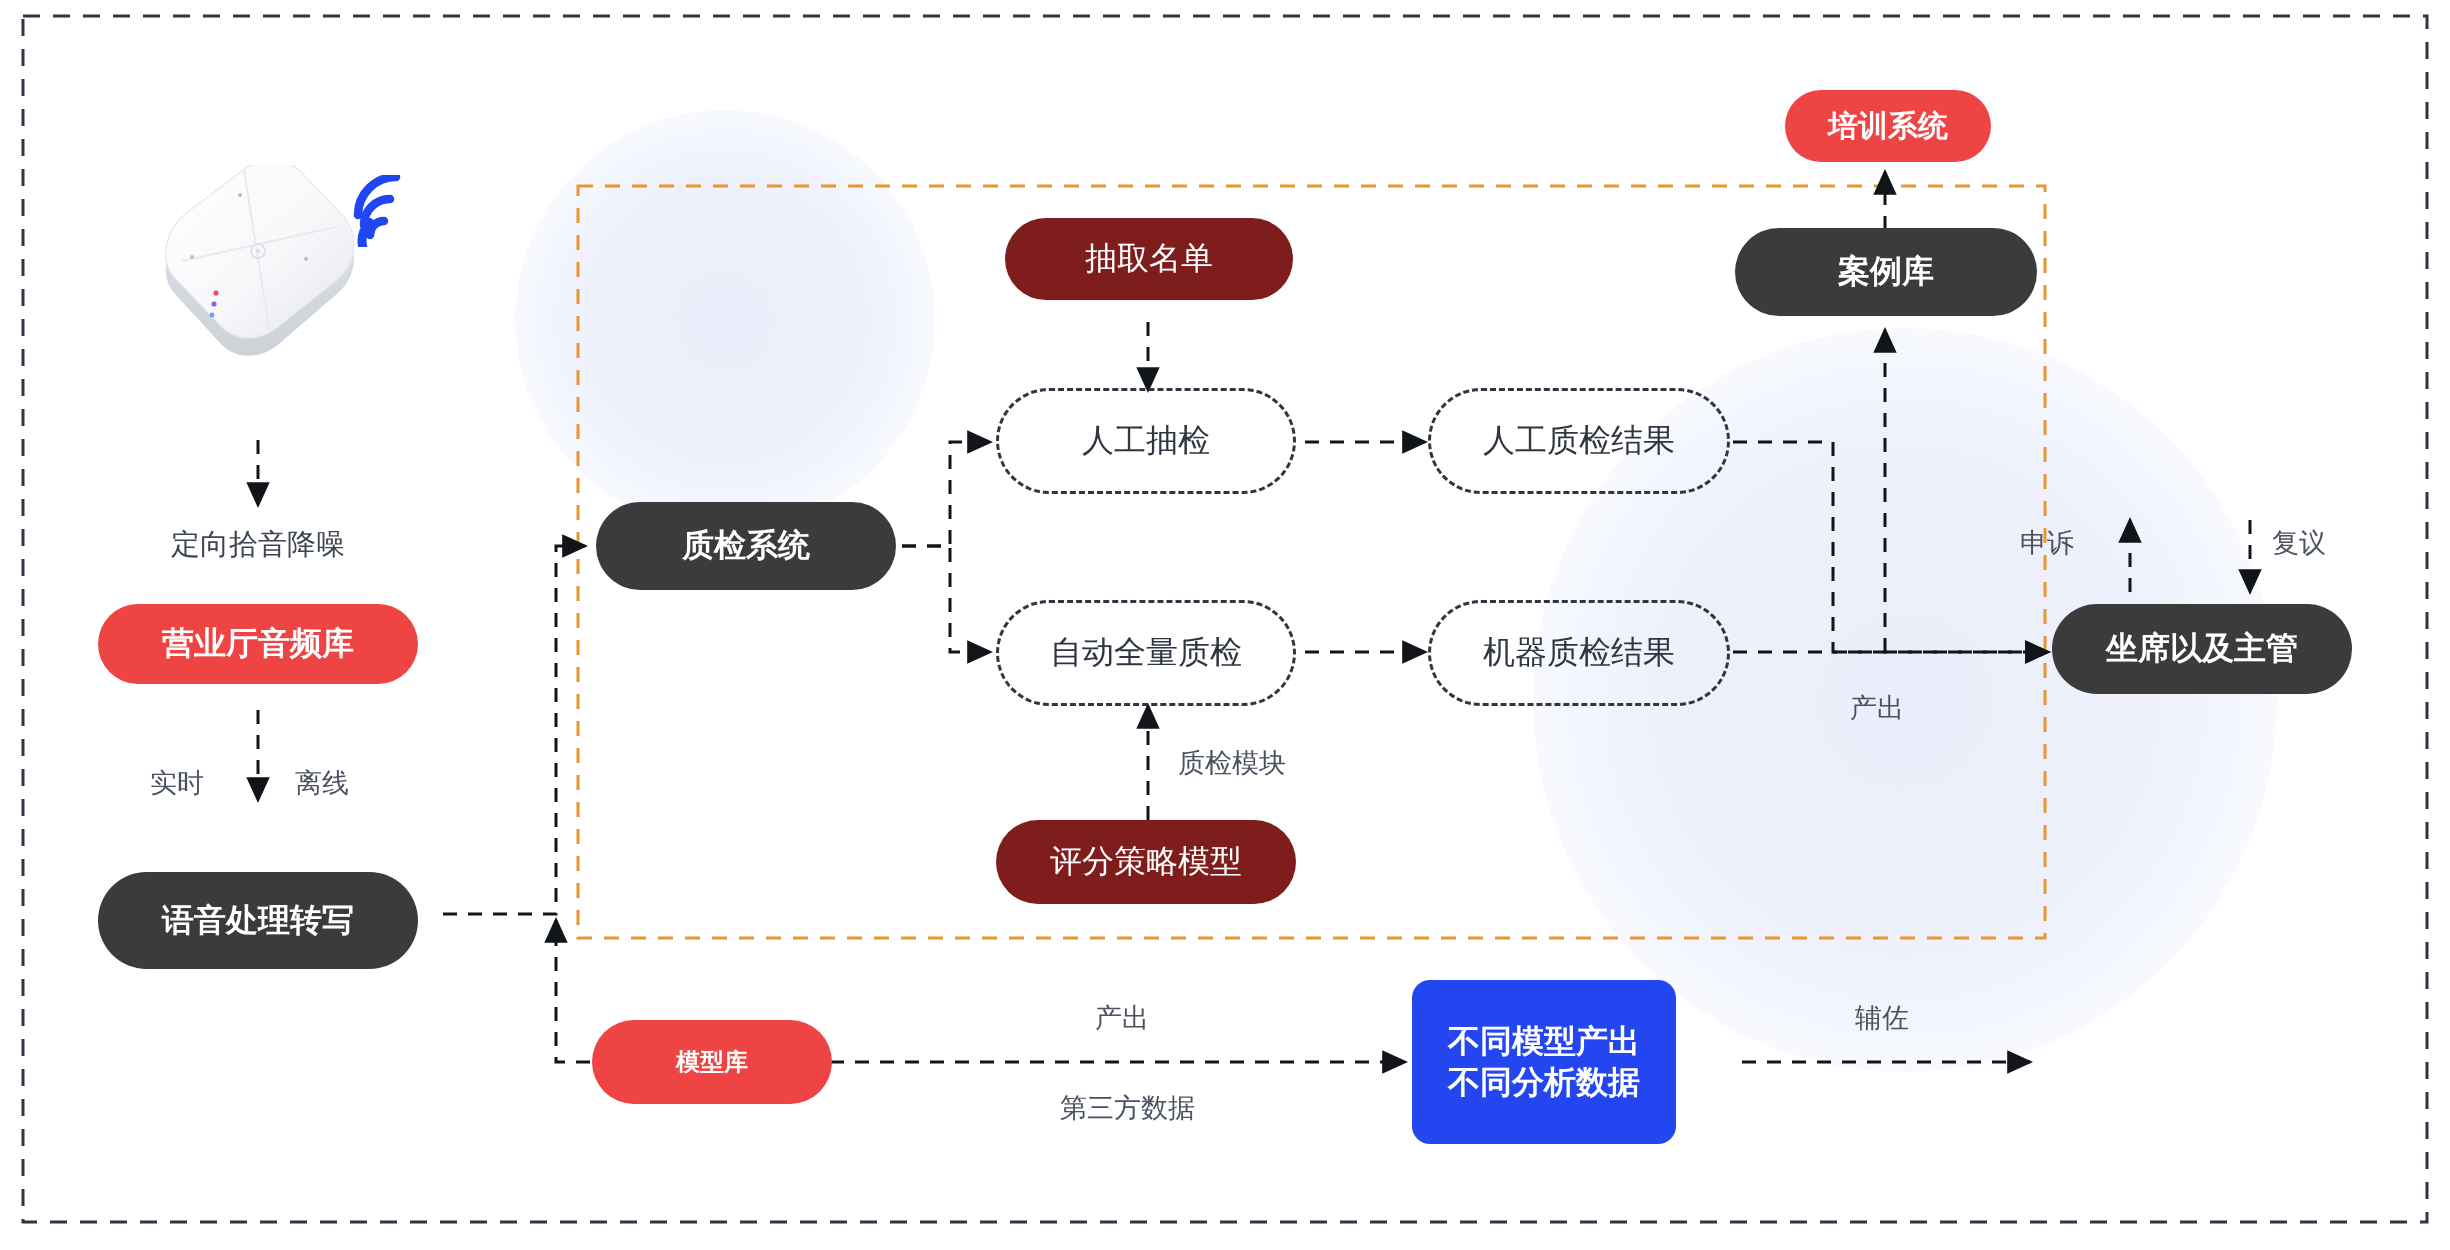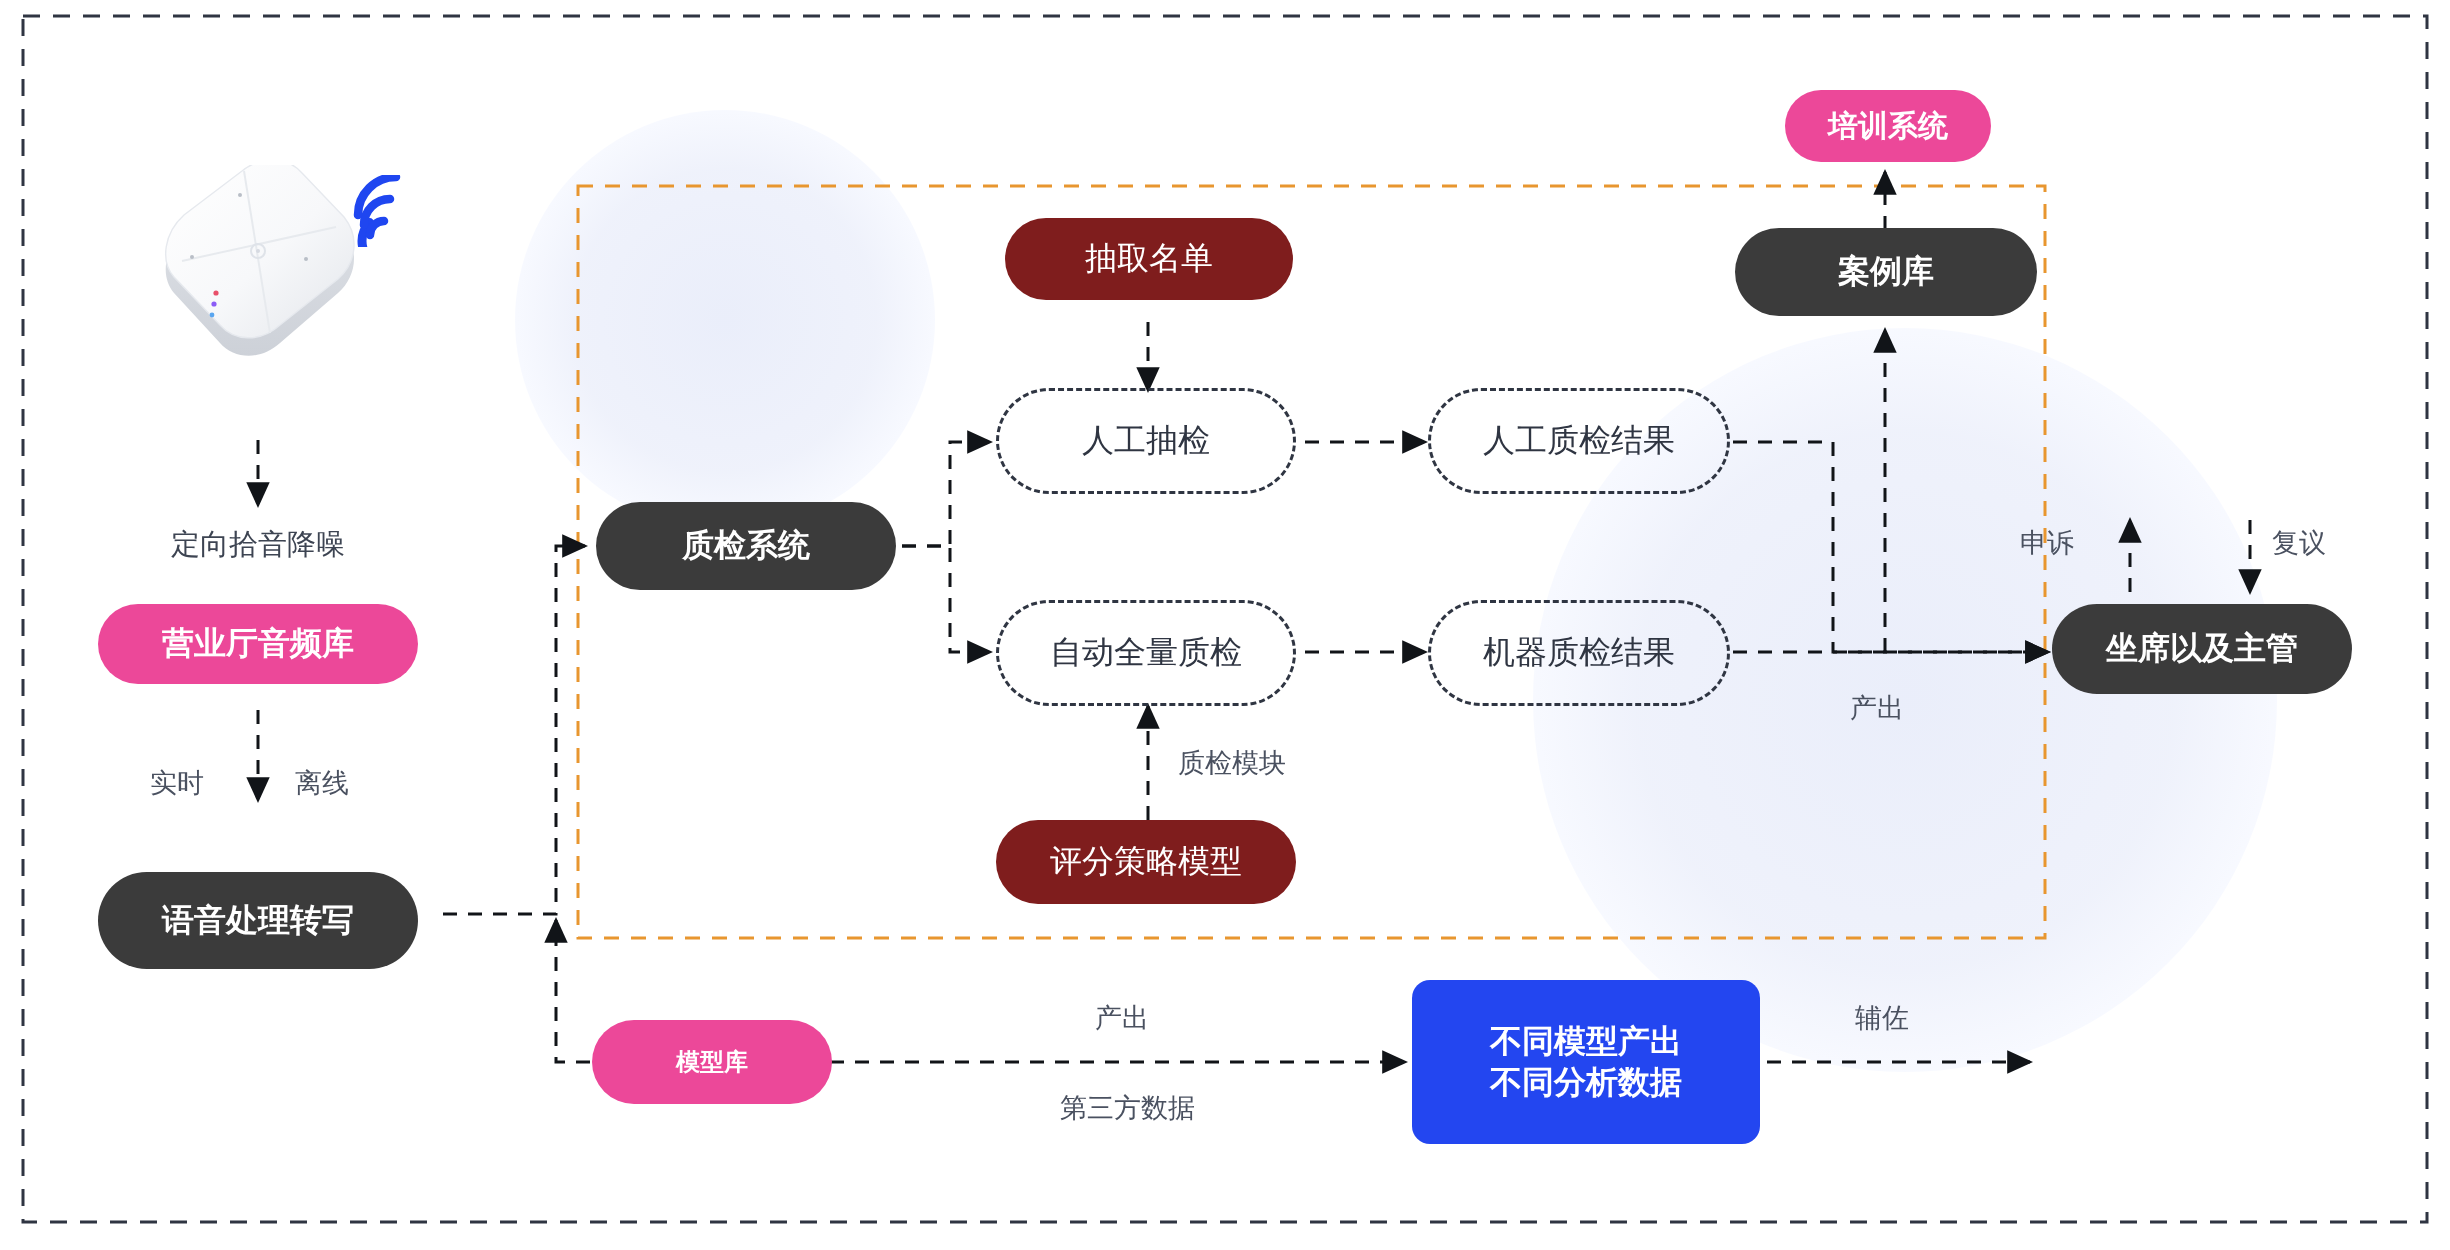--- a/index.html
+++ b/index.html
@@ -1,21 +1,21 @@
 <!DOCTYPE html>
 <html><head>
 <meta charset="utf-8">
 <style>
   html,body{margin:0;padding:0;background:#ffffff;}
   body{font-family:"Liberation Sans","DejaVu Sans",sans-serif;}
   #stage{position:relative;width:2450px;height:1250px;background:#fff;overflow:hidden;}
   svg.layer{position:absolute;left:0;top:0;width:2450px;height:1250px;}
   .node{position:absolute;display:flex;align-items:center;justify-content:center;text-align:center;box-sizing:border-box;}
   .pill-dark{background:#3b3b3b;color:#fff;border-radius:999px;font-weight:700;}
-  .pill-blue{background:#ec4899;color:#fff;border-radius:999px;font-weight:700;}
+  .pill-blue{background:#ef4444;color:#fff;border-radius:999px;font-weight:700;}
   .pill-orange{background:#7f1d1d;color:#fff;border-radius:999px;font-weight:400;}
   .rect-blue{background:#2346f0;color:#fff;border-radius:18px;font-weight:700;line-height:1.28;}
   .dashed-node{border:3px dashed #2f3542;border-radius:999px;color:#2f3542;background:transparent;font-weight:400;}
   .edge-label{position:absolute;color:#4a5160;font-weight:400;white-space:nowrap;}
   .cap-label{position:absolute;color:#3d4452;font-weight:400;white-space:nowrap;}
   .device{position:absolute;}
 </style>
 </head>
 <body>
 
@@ -183,21 +183,21 @@
 
   <div class="edge-label" style="left:1850px;top:690px;font-size:27px;">产出</div>
 
   <div class="node pill-blue" style="left:592px;top:1020px;width:240px;height:84px;font-size:24px;">
     <span>模型库</span>
   </div>
 
   <div class="edge-label" style="left:1095px;top:1000px;font-size:27px;">产出</div>
   <div class="edge-label" style="left:1060px;top:1090px;font-size:27px;">第三方数据</div>
 
-  <div class="node rect-blue" style="left:1412px;top:980px;width:348px;height:164px;font-size:32px;flex-direction:column;">
+  <div class="node rect-blue" style="left:1412px;top:980px;width:264px;height:164px;font-size:32px;flex-direction:column;">
     <span>不同模型产出</span>
     <span>不同分析数据</span>
   </div>
 
   <div class="edge-label" style="left:1855px;top:1000px;font-size:27px;">辅佐</div>
 
 
 </div>
 
 </body></html>

